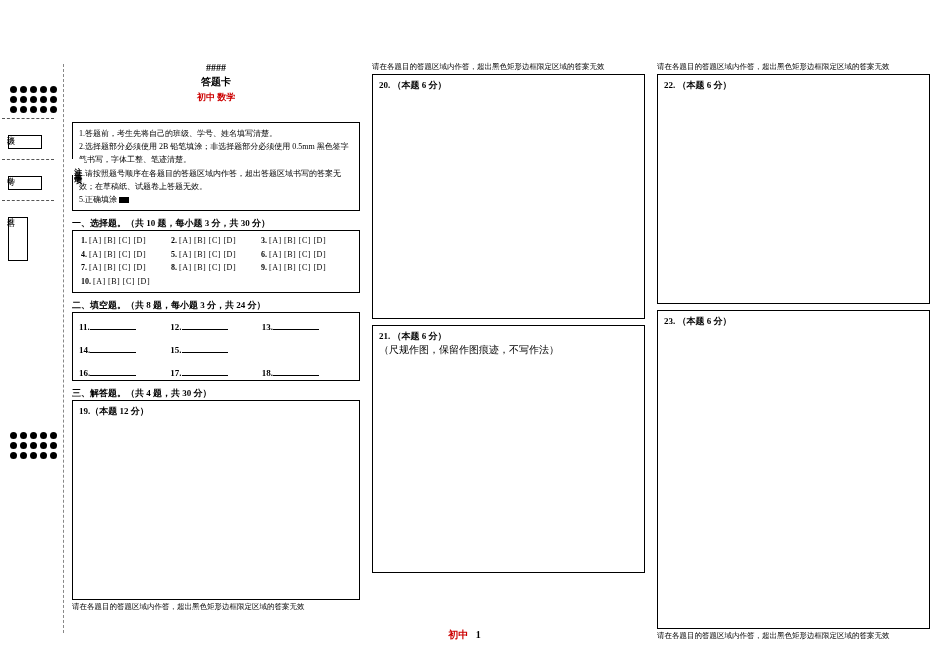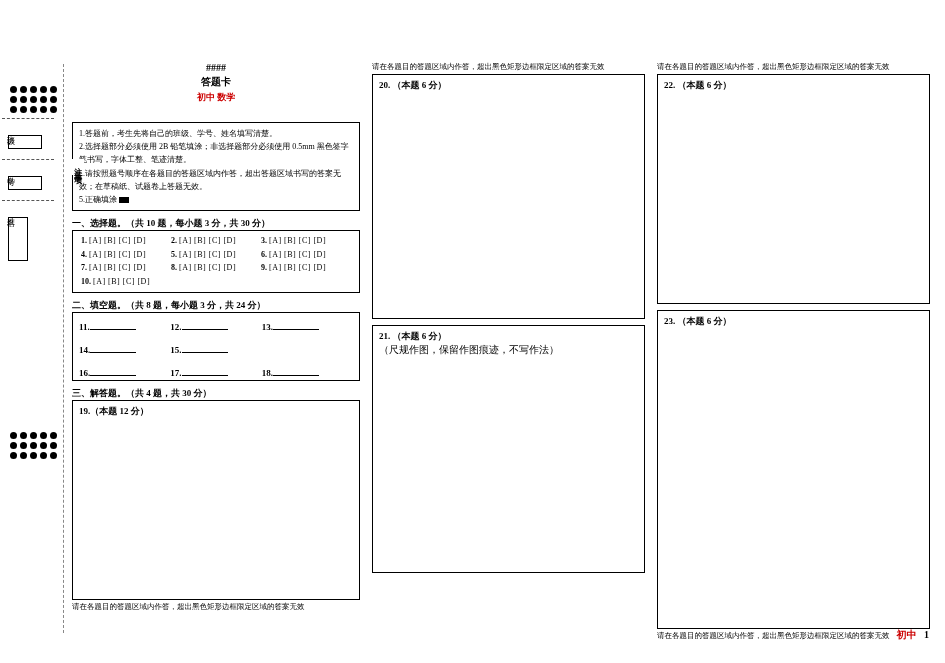--- a/index.html
+++ b/index.html
@@ -65,21 +65,21 @@
   .midcol { display:flex; flex-direction:column; height: 555px; }
   .qbox { border: 0.5px solid #000; padding: 4px 6px; font-size: 9px; }
   .qbox .qh { font-weight: bold; }
   .qbox .qsub { font-size: 10px; }
   .qtop { height: 245px; }
   .qbot { height: 248px; }
 
   .col3 .qtop { height: 245px; }
   .col3 .qbot { height: 341px; }
 
-  .footer { position:absolute; left:0; right:16px; top: 628px; text-align:right; font-size: 10px; font-weight:bold; }
+  .footer { position:absolute; left:0; right:16px; top: 628px; text-align:center; font-size: 10px; font-weight:bold; }
   .footer .r { color:#c00; }
 </style>
 </head>
 <body>
 
 <div class="sheet">
 
   <div class="markers top">
     <div class="row">
         <div class="dot"></div>

